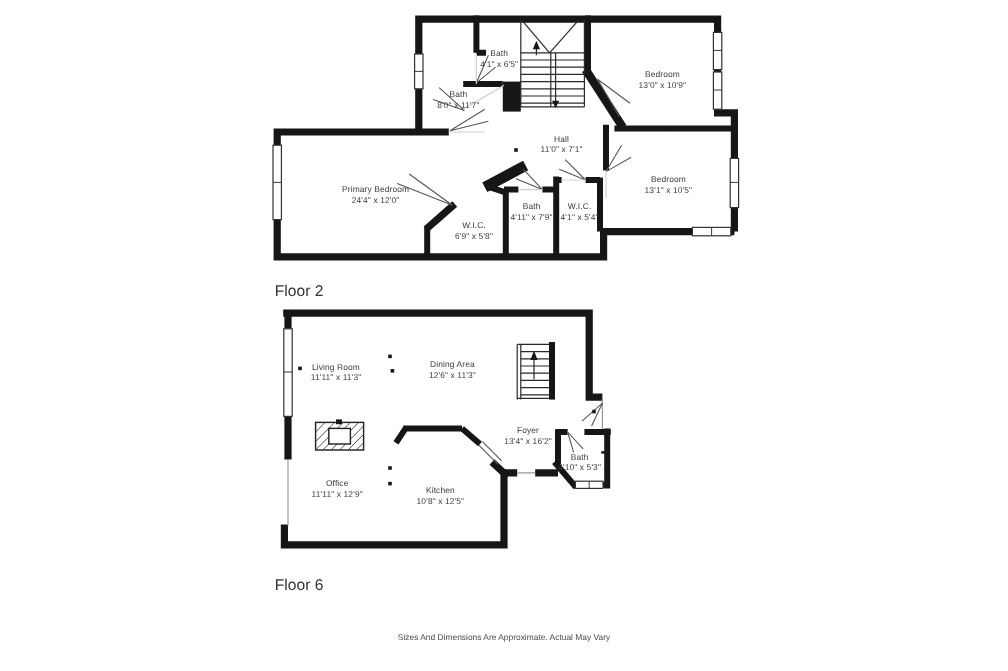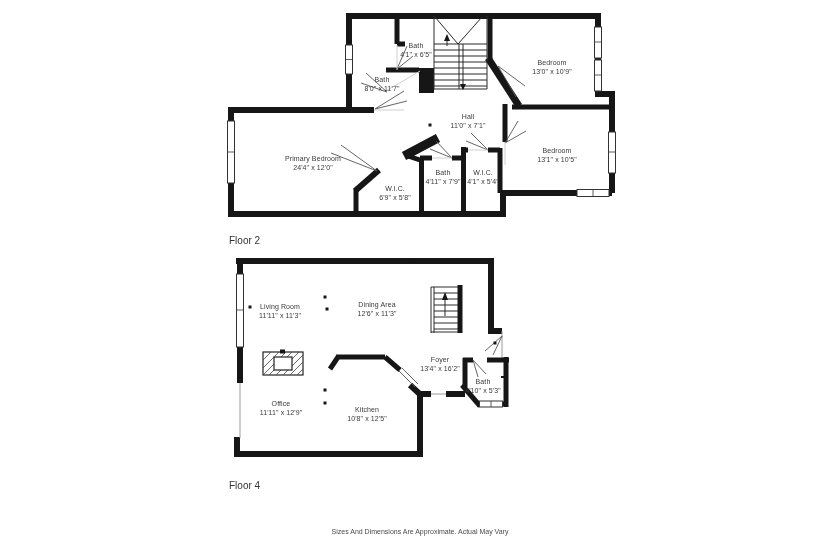--- a/index.html
+++ b/index.html
@@ -4,21 +4,21 @@
 <style>
   html,body{margin:0;padding:0;background:#ffffff;}
   body{width:840px;height:559px;overflow:hidden;position:relative;
        font-family:"Liberation Sans",sans-serif;}
   .plan{position:absolute;inset:0;}
   .plan svg{position:absolute;left:0;top:0;}
   .room{position:absolute;transform:translate(-50%,-50%);text-align:center;
         font-size:7px;line-height:9px;color:#3a3a3a;white-space:nowrap;letter-spacing:.1px;}
   .room .rn{font-size:7px;}
   .room .rd{font-size:7px;}
-  .floorlabel{position:absolute;font-size:10px;color:#333;white-space:nowrap;}
+  .floorlabel{position:absolute;font-size:13px;color:#333;white-space:nowrap;}
   .disclaimer{position:absolute;left:50%;transform:translateX(-50%);top:528px;
         font-size:7px;color:#4a4a4a;white-space:nowrap;}
 </style>
 </head>
 <body>
 
 <div class="plan">
 
 <svg width="840" height="559" viewBox="0 0 840 559">
 
@@ -206,16 +206,16 @@
   <div class="room" style="left:281px;top:408px">
     <div class="rn">Office</div>
     <div class="rd">11'11" x 12'9"</div>
   </div>
   <div class="room" style="left:367px;top:414px">
     <div class="rn">Kitchen</div>
     <div class="rd">10'8" x 12'5"</div>
   </div>
 
   <div class="floorlabel" style="left:229px;top:235px">Floor 2</div>
-  <div class="floorlabel" style="left:229px;top:480px">Floor 4</div>
+  <div class="floorlabel" style="left:229px;top:480px">Floor 6</div>
 
   <div class="disclaimer">Sizes And Dimensions Are Approximate. Actual May Vary</div>
 </div>
 
 </body></html>

